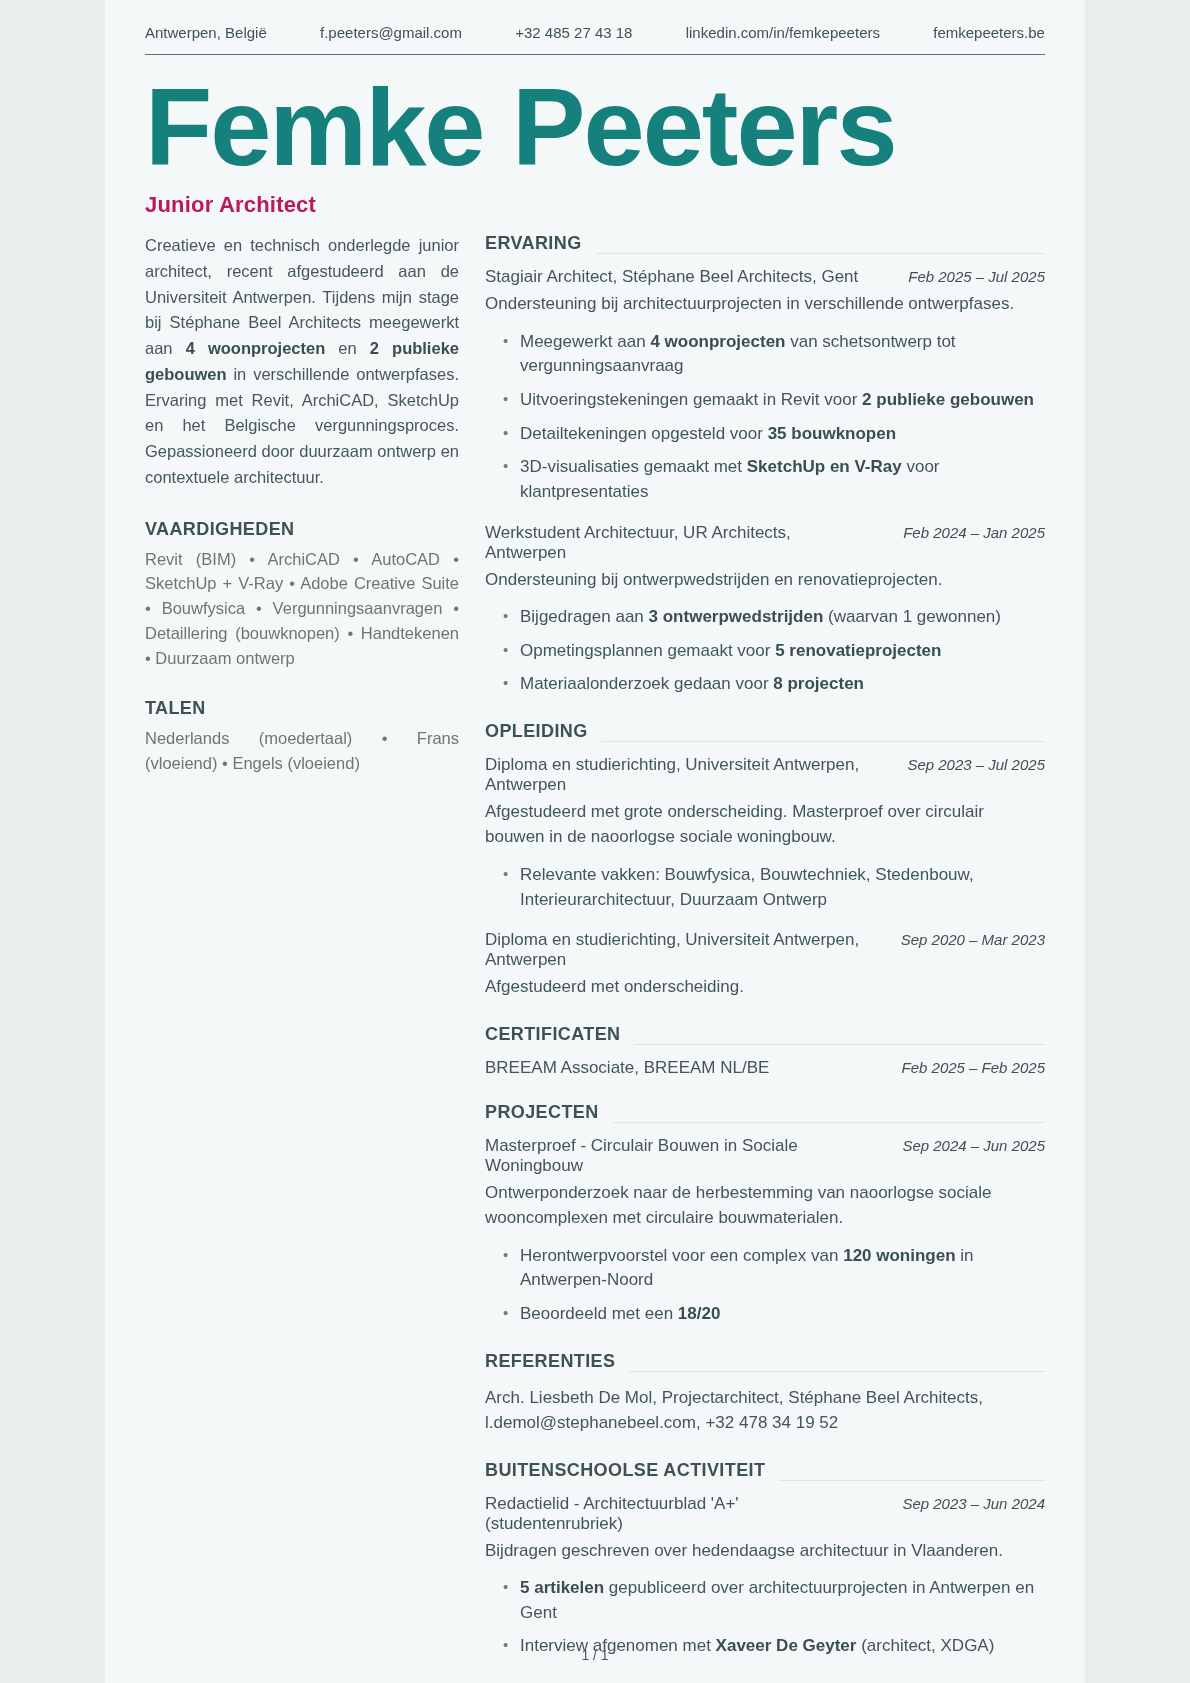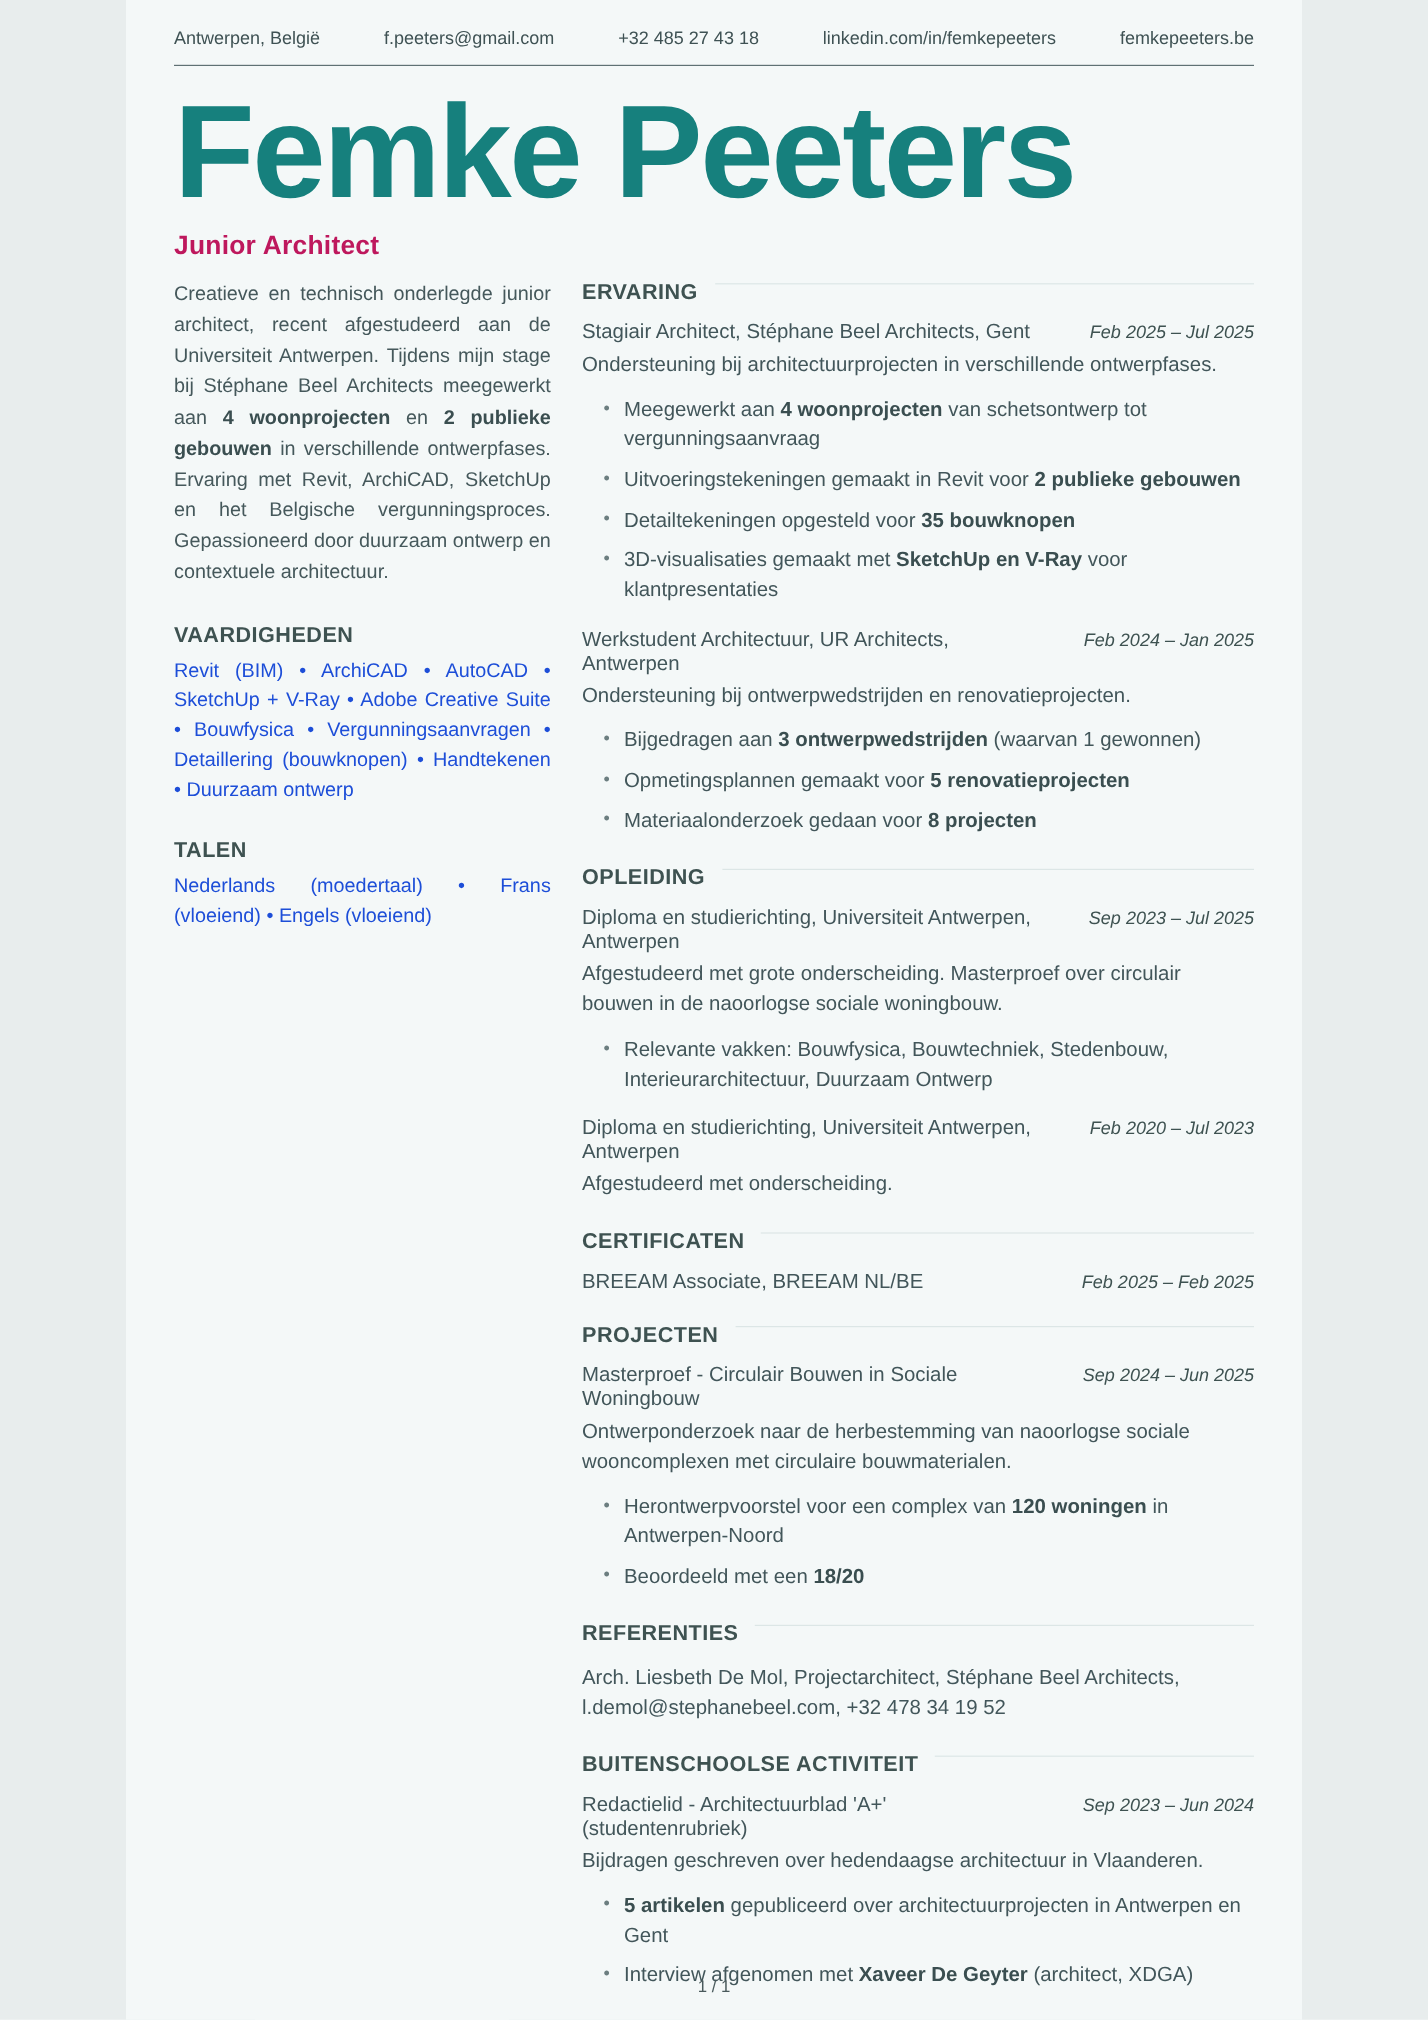--- a/index.html
+++ b/index.html
@@ -62,27 +62,27 @@
     font-size: 18px;
     font-weight: 800;
     color: #3e5251;
     letter-spacing: 0.4px;
     margin-bottom: 7px;
   }
   .l-text {
     font-size: 16.5px;
     line-height: 1.5;
     text-align: justify;
-    color: #1d4ed8;
+    color: #737373;
   }
   
   .section { margin-bottom: 24px; }
   .sec-head {
     display: flex;
-    align-items: flex-start;
+    align-items: flex-end;
     margin-bottom: 13px;
   }
   .sec-title {
     font-size: 18px;
     font-weight: 800;
     color: #3e5251;
     letter-spacing: 0.4px;
     white-space: nowrap;
   }
   .sec-rule {
@@ -227,21 +227,21 @@
             <span class="e-date">Sep 2023 – Jul 2025</span>
           </div>
           <div class="e-desc">Afgestudeerd met grote onderscheiding. Masterproef over circulair bouwen in de naoorlogse sociale woningbouw.</div>
           <ul class="bullets">
             <li><span>Relevante vakken: Bouwfysica, Bouwtechniek, Stedenbouw, Interieurarchitectuur, Duurzaam Ontwerp</span></li>
           </ul>
         </div>
         <div class="entry">
           <div class="e-head">
             <span class="e-title">Diploma en studierichting, Universiteit Antwerpen, Antwerpen</span>
-            <span class="e-date">Feb 2020 – Jul 2023</span>
+            <span class="e-date">Sep 2020 – Mar 2023</span>
           </div>
           <div class="e-desc">Afgestudeerd met onderscheiding.</div>
         </div>
       </div>
 
       <div class="section">
         <div class="sec-head">
           <span class="sec-title">CERTIFICATEN</span>
           <span class="sec-rule"></span>
         </div>

